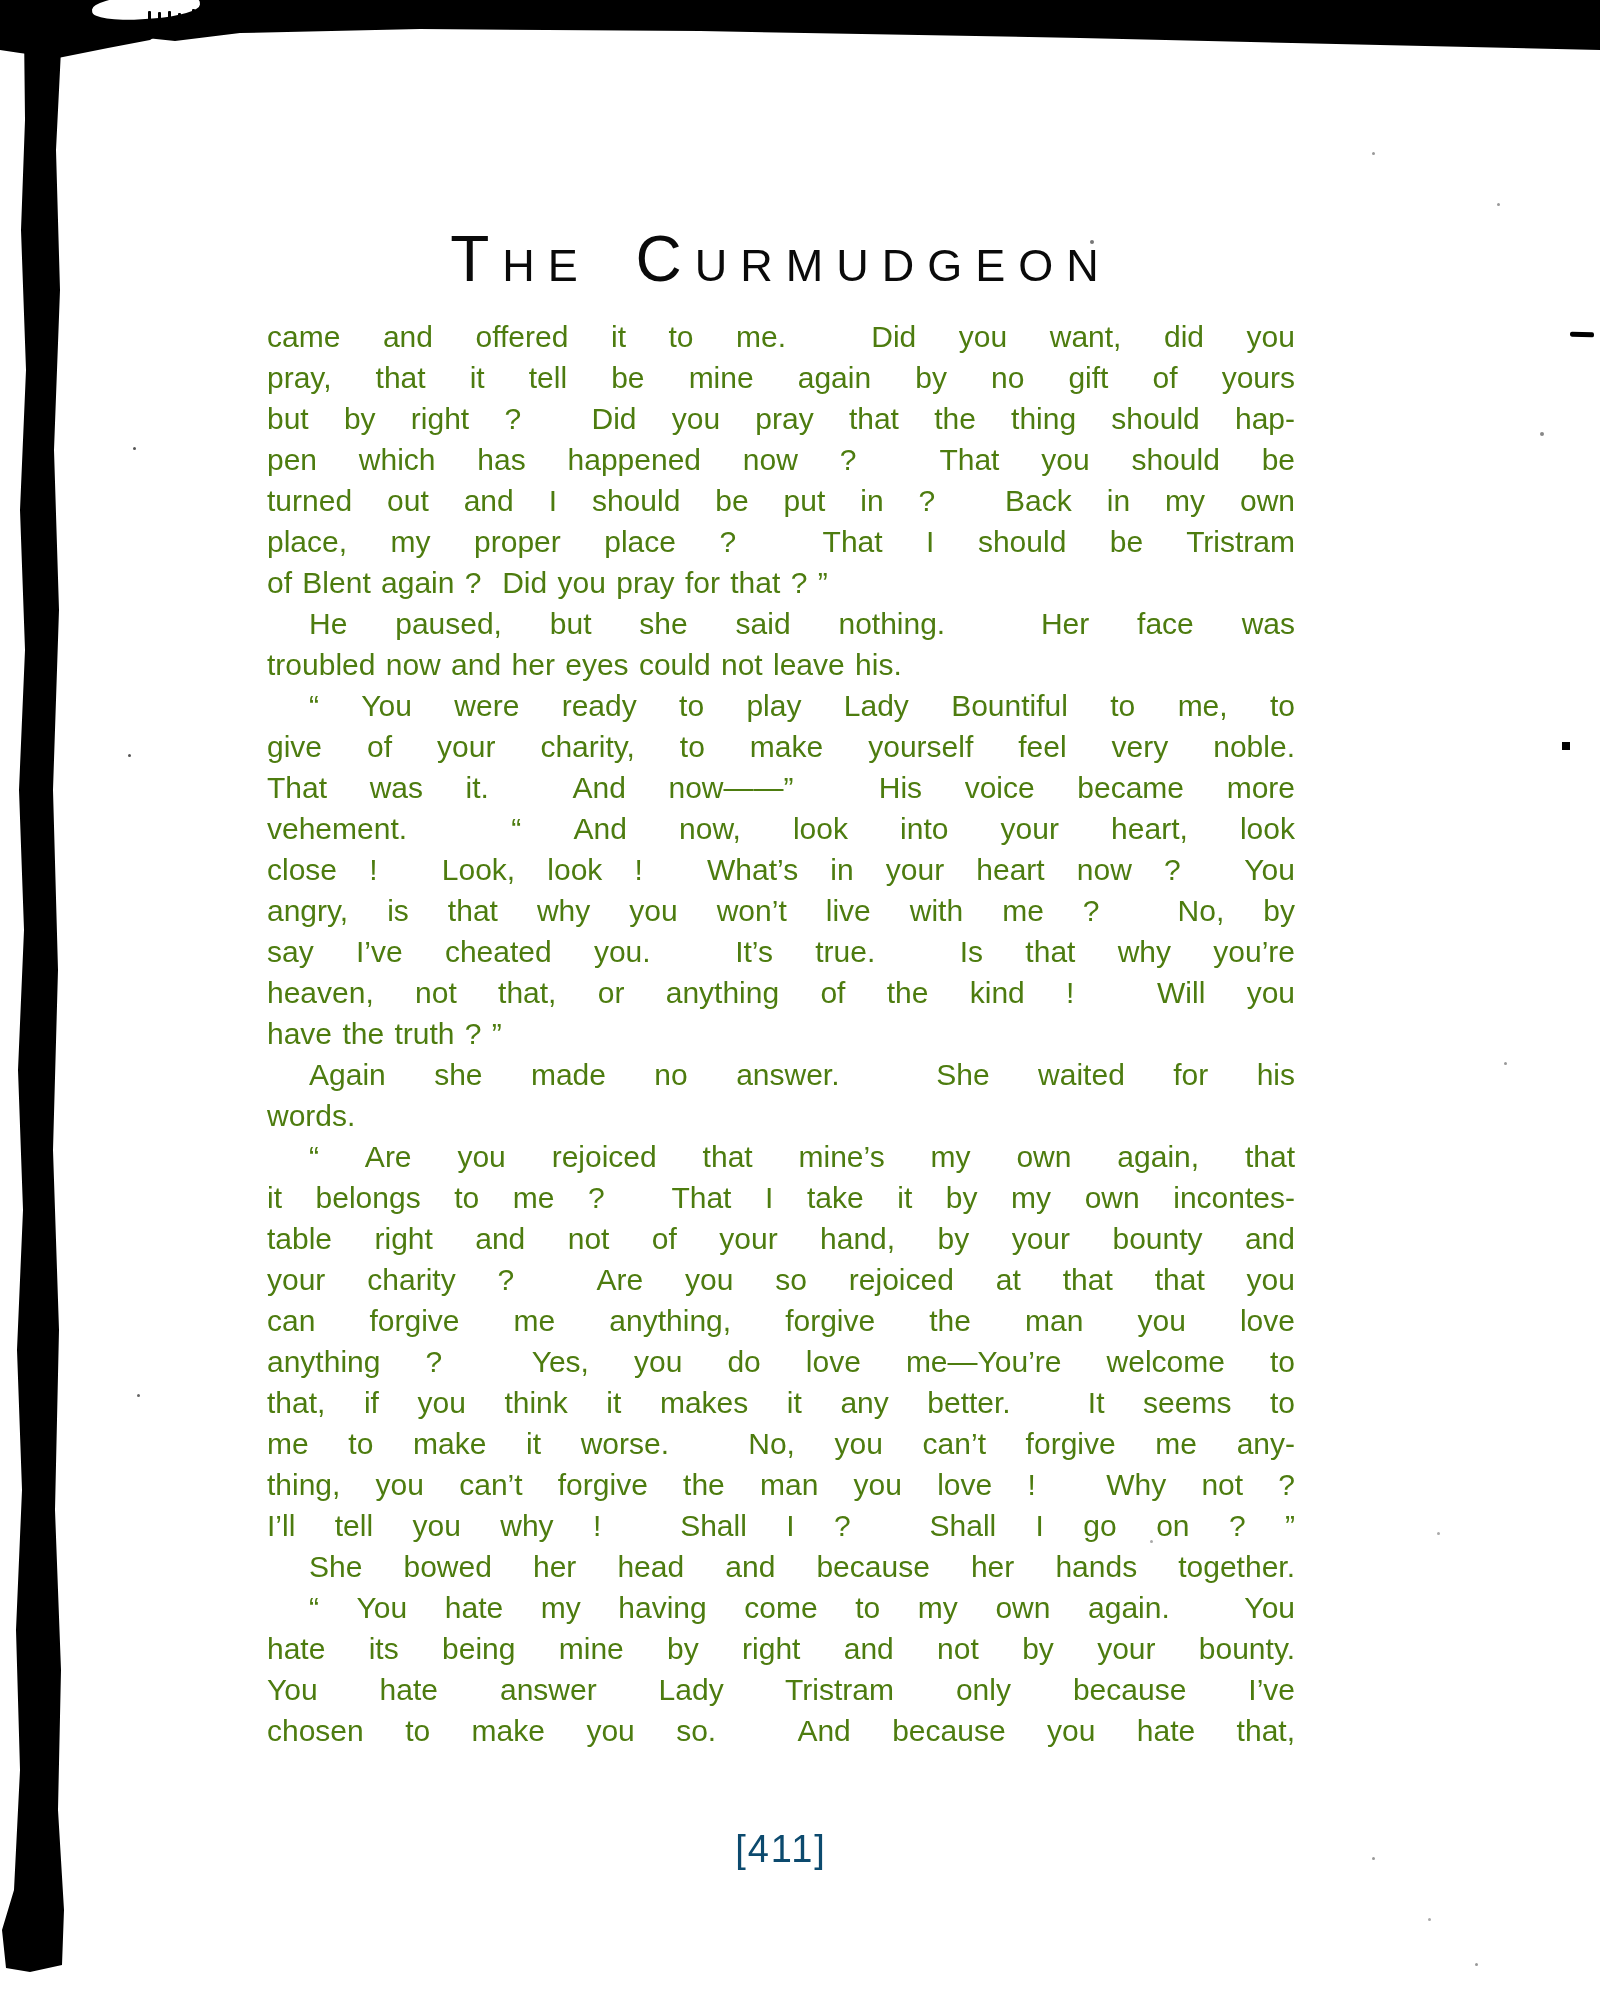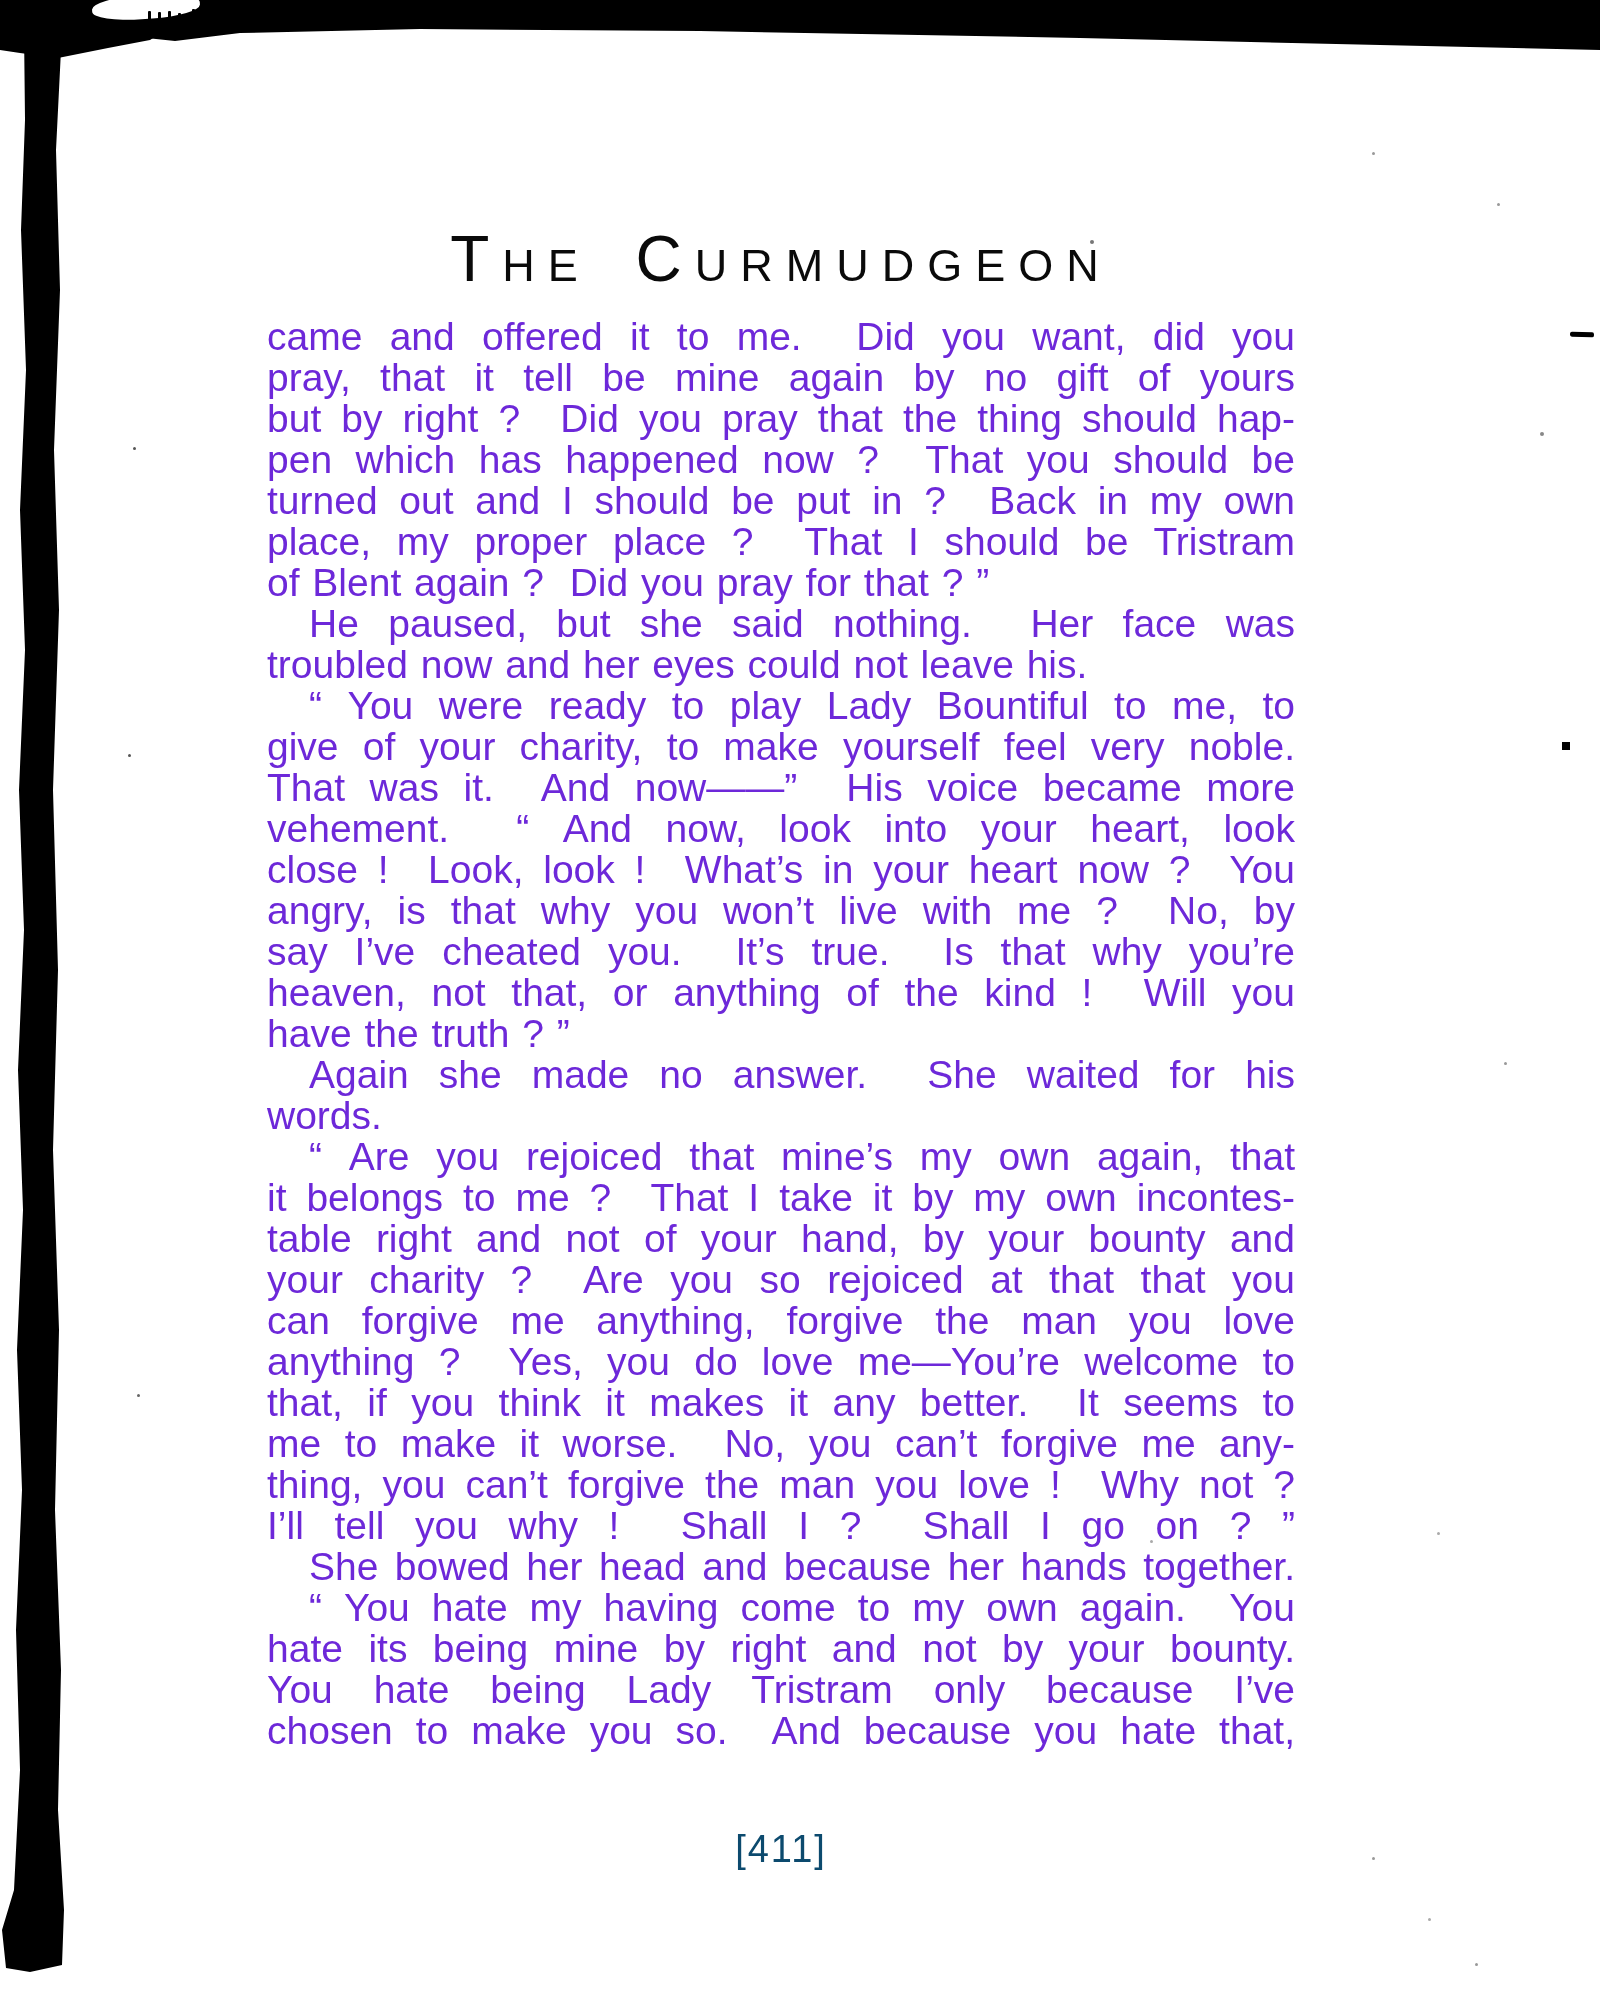--- a/index.html
+++ b/index.html
@@ -36,23 +36,23 @@
   .title{
     position:absolute;left:267px;top:224px;width:1028px;
     text-align:center;
     font-variant:small-caps;
     font-size:64px;line-height:70px;
     letter-spacing:13px;word-spacing:14px;
     color:#0a0a0a;
   }
   #text-block{
     position:absolute;left:267px;top:316px;width:1028px;
-    font-size:39px;line-height:41px;
+    font-size:30px;line-height:41px;
     word-spacing:2px;
-    color:#6d28d9;
+    color:#4d7c0f;
   }
   .line{width:1028px;}
   .line.just{text-align:justify;text-align-last:justify;text-justify:inter-word;}
   .line.ind{text-indent:42px;}
   .page-number{
     position:absolute;left:267px;top:1828px;width:1028px;
     text-align:center;font-size:38px;letter-spacing:2px;color:#0c4a6e;
   }
 </style>
 </head>
@@ -114,18 +114,18 @@
       <div class="line just">your charity&nbsp;?&nbsp; Are you so rejoiced at that that you</div>
       <div class="line just">can forgive me anything, forgive the man you love</div>
       <div class="line just">anything&nbsp;?&nbsp; Yes, you do love me—You’re welcome to</div>
       <div class="line just">that, if you think it makes it any better.&nbsp; It seems to</div>
       <div class="line just">me to make it worse.&nbsp; No, you can’t forgive me any-</div>
       <div class="line just">thing, you can’t forgive the man you love&nbsp;!&nbsp; Why not&nbsp;?</div>
       <div class="line just">I’ll tell you why&nbsp;!&nbsp; Shall I&nbsp;?&nbsp; Shall I go on&nbsp;?&nbsp;”</div>
       <div class="line just ind">She bowed her head and because her hands together.</div>
       <div class="line just ind">“&nbsp;You hate my having come to my own again.&nbsp; You</div>
       <div class="line just">hate its being mine by right and not by your bounty.</div>
-      <div class="line just">You hate being Lady Tristram only because I’ve</div>
+      <div class="line just">You hate answer Lady Tristram only because I’ve</div>
       <div class="line just">chosen to make you so.&nbsp; And because you hate that,</div>
     </div>
   <div class="page-number">[411]</div>
 
 </div>
 
 </body></html>

